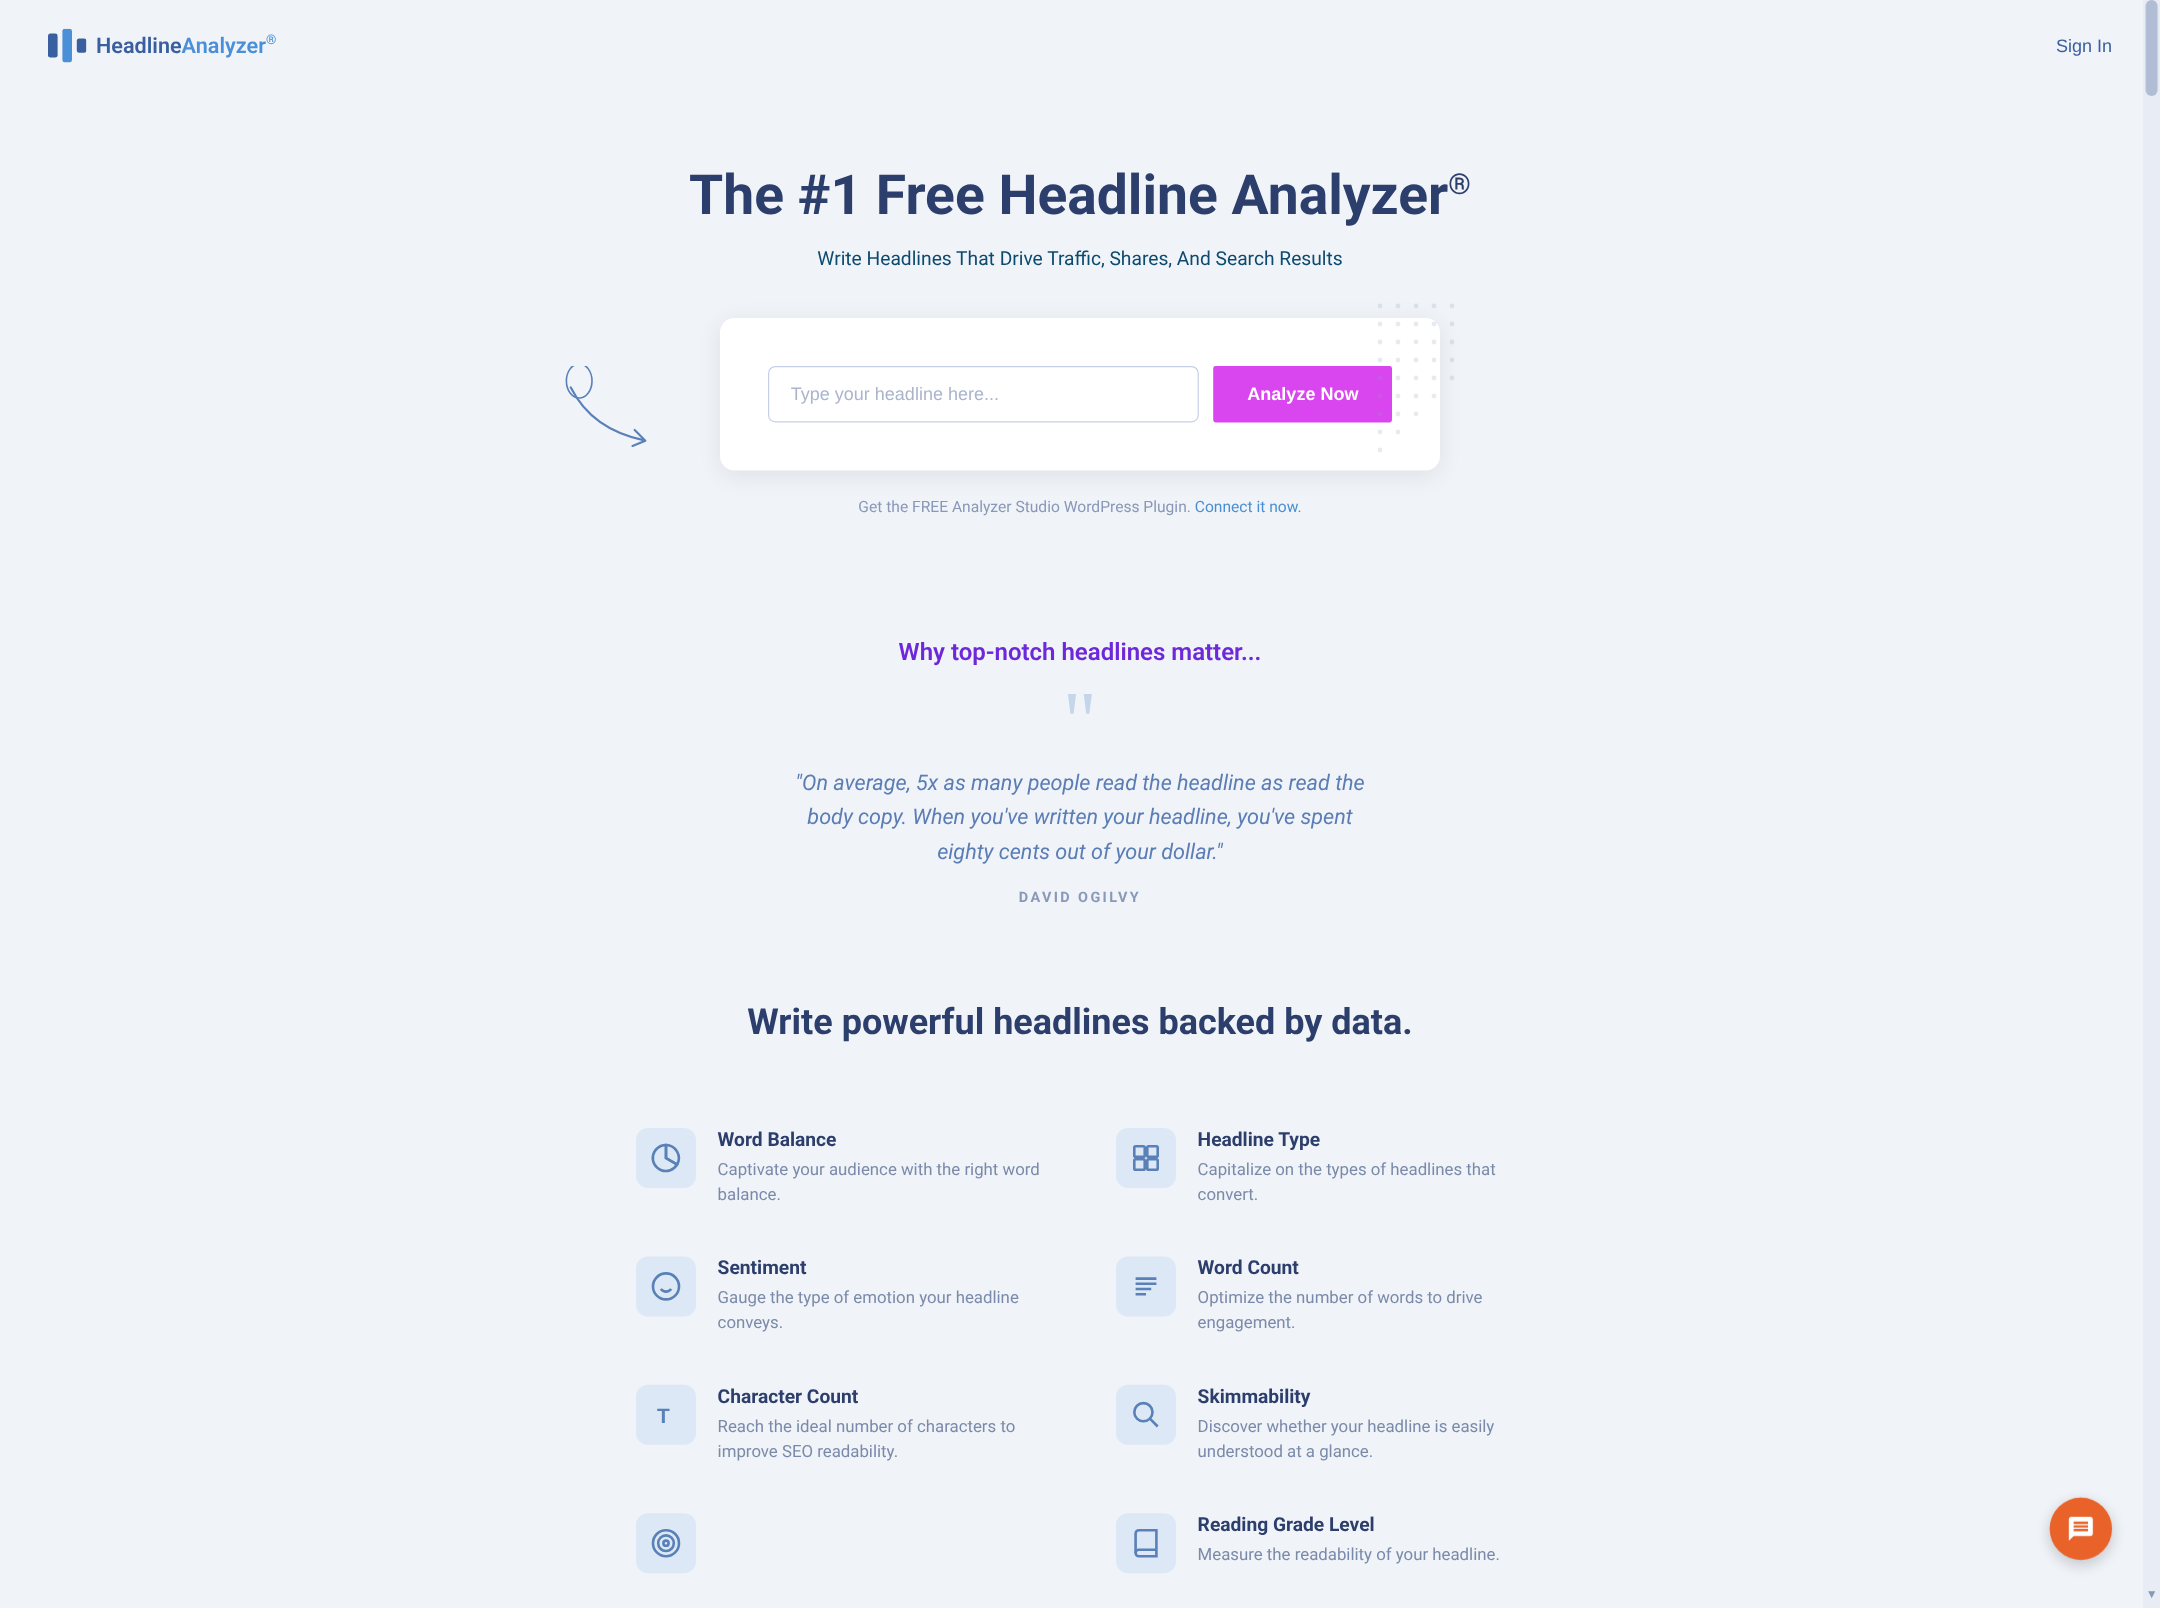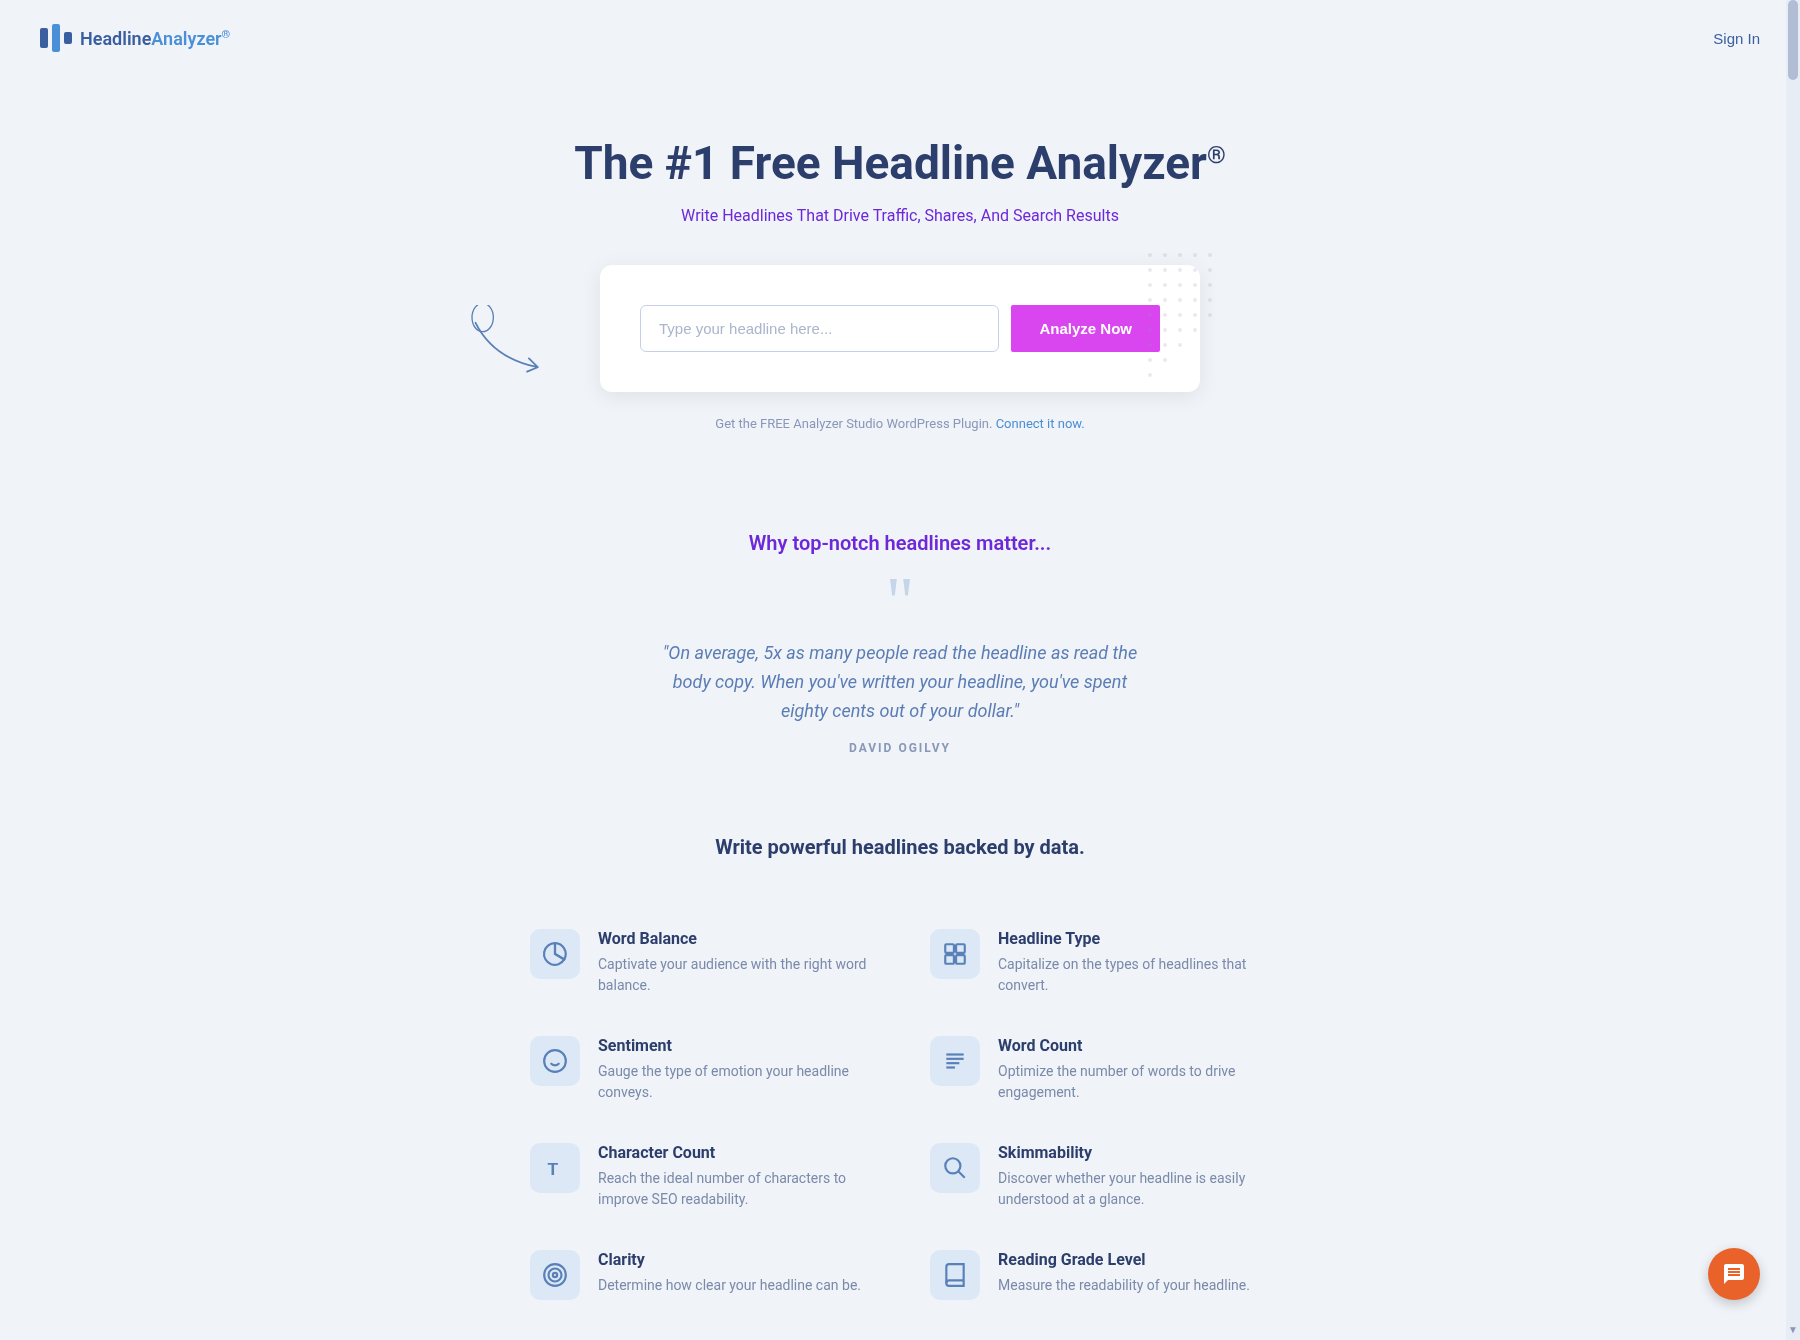--- a/index.html
+++ b/index.html
@@ -74,21 +74,21 @@
       margin-bottom: 16px;
     }
 
     .hero-title .reg {
       font-size: 24px;
       vertical-align: super;
     }
 
     .hero-subtitle {
       font-size: 16px;
-      color: #6d28d9;
+      color: #0c4a6e;
       margin-bottom: 40px;
     }
 
     
     .analyzer-box {
       background: white;
       border-radius: 12px;
       padding: 40px;
       max-width: 600px;
       margin: 0 auto;
@@ -197,21 +197,21 @@
       color: #8898b8;
     }
 
     
     .features-section {
       padding: 40px 20px 60px;
     }
 
     .features-title {
       text-align: center;
-      font-size: 20px;
+      font-size: 30px;
       font-weight: 700;
       color: #2c3e6b;
       margin-bottom: 50px;
     }
 
     .features-grid {
       display: grid;
       grid-template-columns: 1fr 1fr;
       gap: 0;
       max-width: 800px;
@@ -481,24 +481,20 @@
     </div>
   </div>
       <div class="feature-item">
     <div class="feature-icon-box">
       <svg viewBox="0 0 24 24" fill="none" stroke="#5a80b8" stroke-width="2">
             <circle cx="12" cy="12" r="10"></circle>
             <circle cx="12" cy="12" r="6"></circle>
             <circle cx="12" cy="12" r="2"></circle>
           </svg>
     </div>
-    <div class="feature-content">
-      <div class="feature-title">Clarity</div>
-      <div class="feature-desc">Determine how clear your headline can be.</div>
-    </div>
   </div>
       <div class="feature-item">
     <div class="feature-icon-box">
       <svg viewBox="0 0 24 24" fill="none" stroke="#5a80b8" stroke-width="2">
             <path d="M4 19.5A2.5 2.5 0 0 1 6.5 17H20"></path>
             <path d="M6.5 2H20v20H6.5A2.5 2.5 0 0 1 4 19.5v-15A2.5 2.5 0 0 1 6.5 2z"></path>
           </svg>
     </div>
     <div class="feature-content">
       <div class="feature-title">Reading Grade Level</div>

